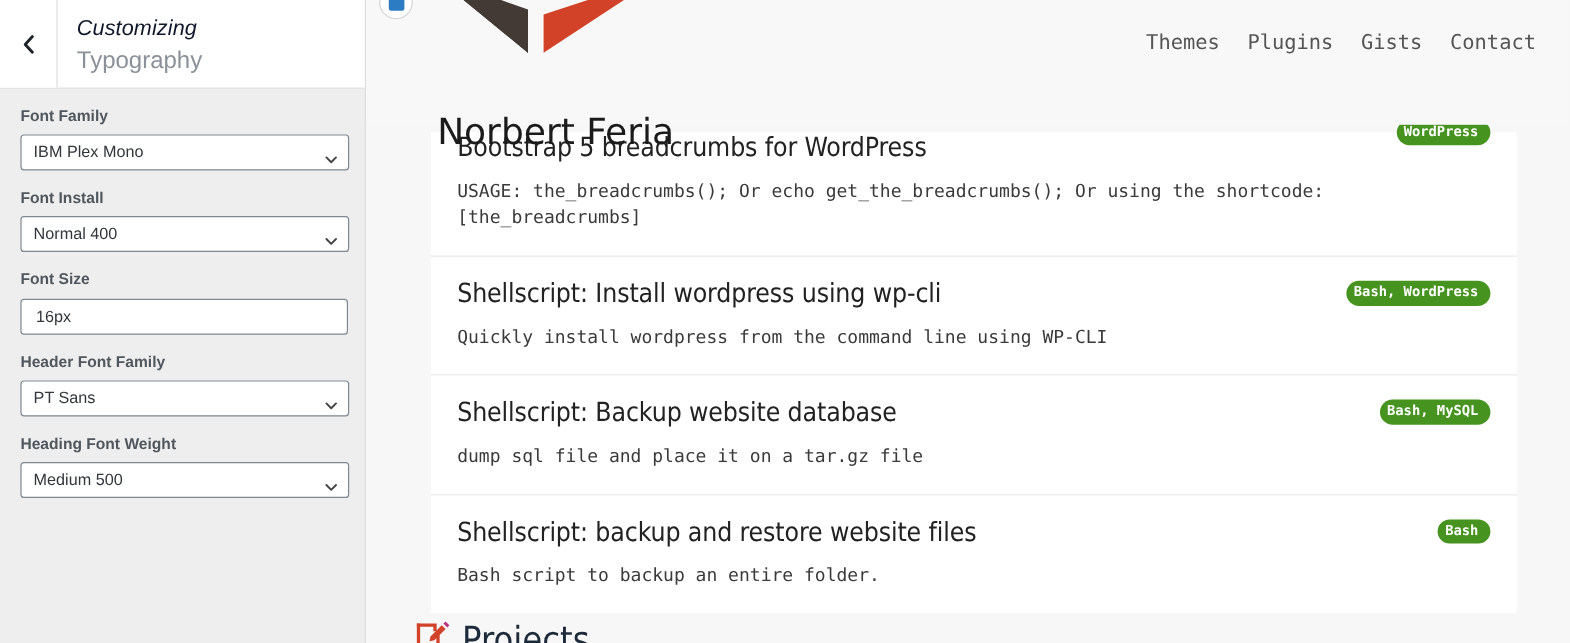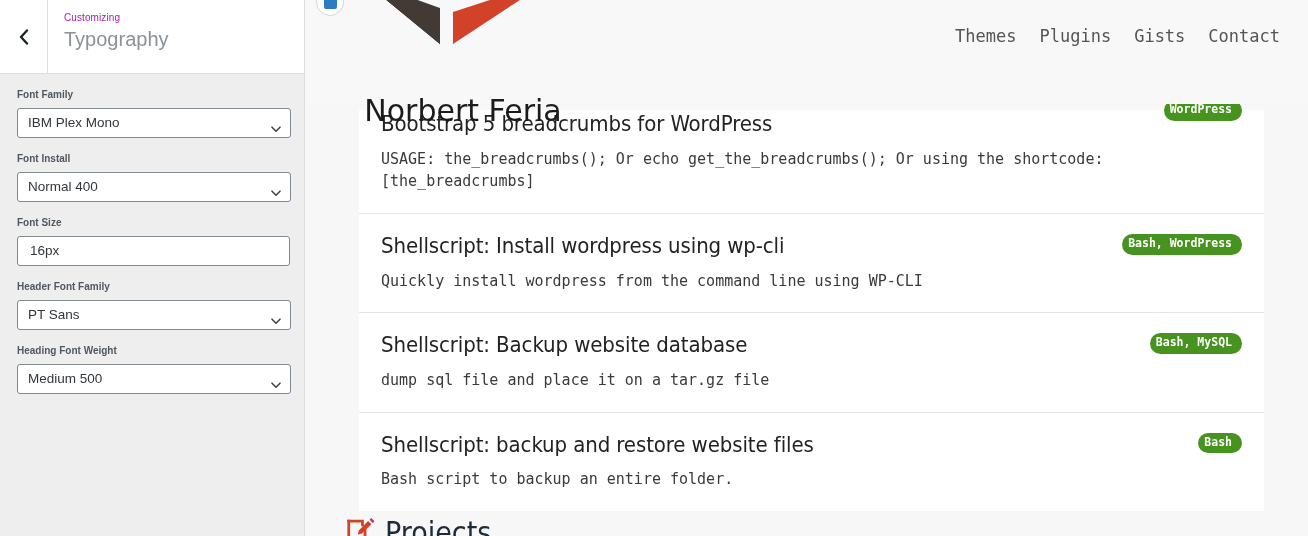--- a/index.html
+++ b/index.html
@@ -34,41 +34,42 @@
     cursor: pointer;
     background: #fff;
   }
   #back-btn svg { display: block; }
   #cust-titles {
     flex: 1;
     padding: 10px 14px 0 16px;
     display: flex; flex-direction: column; justify-content: flex-start;
   }
   .cust-eyebrow {
-    font-size: 10px; color: #a21caf;
+    font-size: 18px; color: #0f172a;
     line-height: 1.5;
     letter-spacing: .1px;
+    font-style: italic;
   }
   .cust-title {
     font-size: 20px; color: #8a9199;
     line-height: 1.35;
     font-weight: 400;
     margin-top: 1px;
   }
 
   #cust-body {
     flex: 1 1 auto;
     padding: 14px 14px 0 17px;
     overflow: hidden;
     position: relative;
   }
   .field { margin-bottom: 14px; }
   .field-label {
     display: block;
-    font-size: 10px;
+    font-size: 13px;
     font-weight: bold;
     color: #50575e;
     margin-bottom: 6px;
     line-height: 1.4;
   }
   .ctl {
     width: 274px;
     height: 30px;
     background: #fff;
     border: 1px solid #7e8993;

